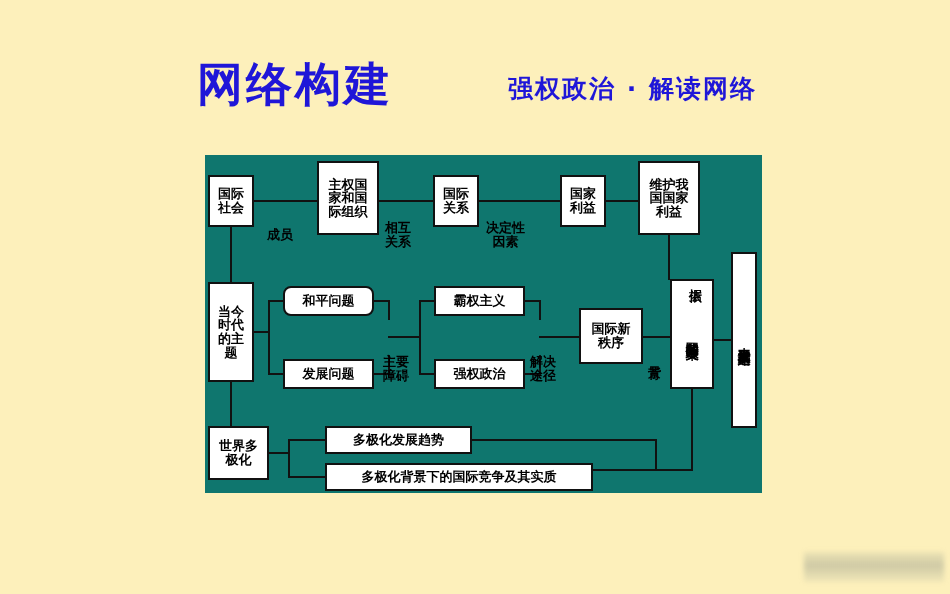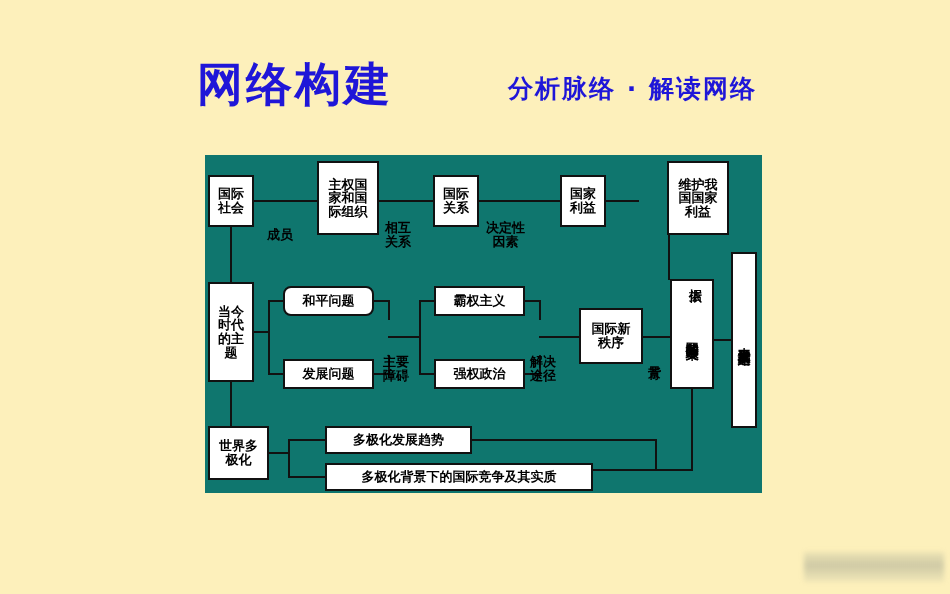--- a/index.html
+++ b/index.html
@@ -83,21 +83,21 @@
   
   
   
   
 </div>
 
 <div id="watermark"></div>
 
 <div id="heading">
   <div id="page-title">网络构建</div>
-  <div id="page-subtitle">分析脉络 · 解读网络</div>
+  <div id="page-subtitle">强权政治 · 解读网络</div>
 </div>
 
 <div id="diagram-panel">
   <svg id="diagram-svg" viewBox="0 0 557 338">
     <g stroke="#111" stroke-width="2" fill="none" stroke-linecap="square">
 
       <path d="M49,46 L112,46"></path>
       <path d="M174,46 L228,46"></path>
       <path d="M274,46 L355,46"></path>
       <path d="M401,46 L433,46"></path>
@@ -148,21 +148,21 @@
   </svg>
 <div class="node" style="left: 3px; top: 20px; width: 46px; height: 52px; white-space: pre-line;">国际
 社会</div>
     <div class="node" style="left: 112px; top: 6px; width: 62px; height: 74px; white-space: pre-line;">主权国
 家和国
 际组织</div>
     <div class="node" style="left: 228px; top: 20px; width: 46px; height: 52px; white-space: pre-line;">国际
 关系</div>
     <div class="node" style="left: 355px; top: 20px; width: 46px; height: 52px; white-space: pre-line;">国家
 利益</div>
-    <div class="node" style="left: 433px; top: 6px; width: 62px; height: 74px; white-space: pre-line; margin-left: 29px;">维护我
+    <div class="node" style="left: 433px; top: 6px; width: 62px; height: 74px; white-space: pre-line;">维护我
 国国家
 利益</div>
     <div class="node" style="left: 3px; top: 127px; width: 46px; height: 100px; white-space: pre-line;">当今
 时代
 的主
 题</div>
     <div class="node" style="left: 78px; top: 131px; width: 91px; height: 30px; white-space: pre-line; border-radius: 8px;">和平问题</div>
     <div class="node" style="left: 78px; top: 204px; width: 91px; height: 30px; white-space: pre-line;">发展问题</div>
     <div class="node" style="left: 229px; top: 204px; width: 91px; height: 30px; white-space: pre-line;">强权政治</div>
     <div class="node" style="left: 229px; top: 131px; width: 91px; height: 30px; white-space: pre-line;">霸权主义</div>

